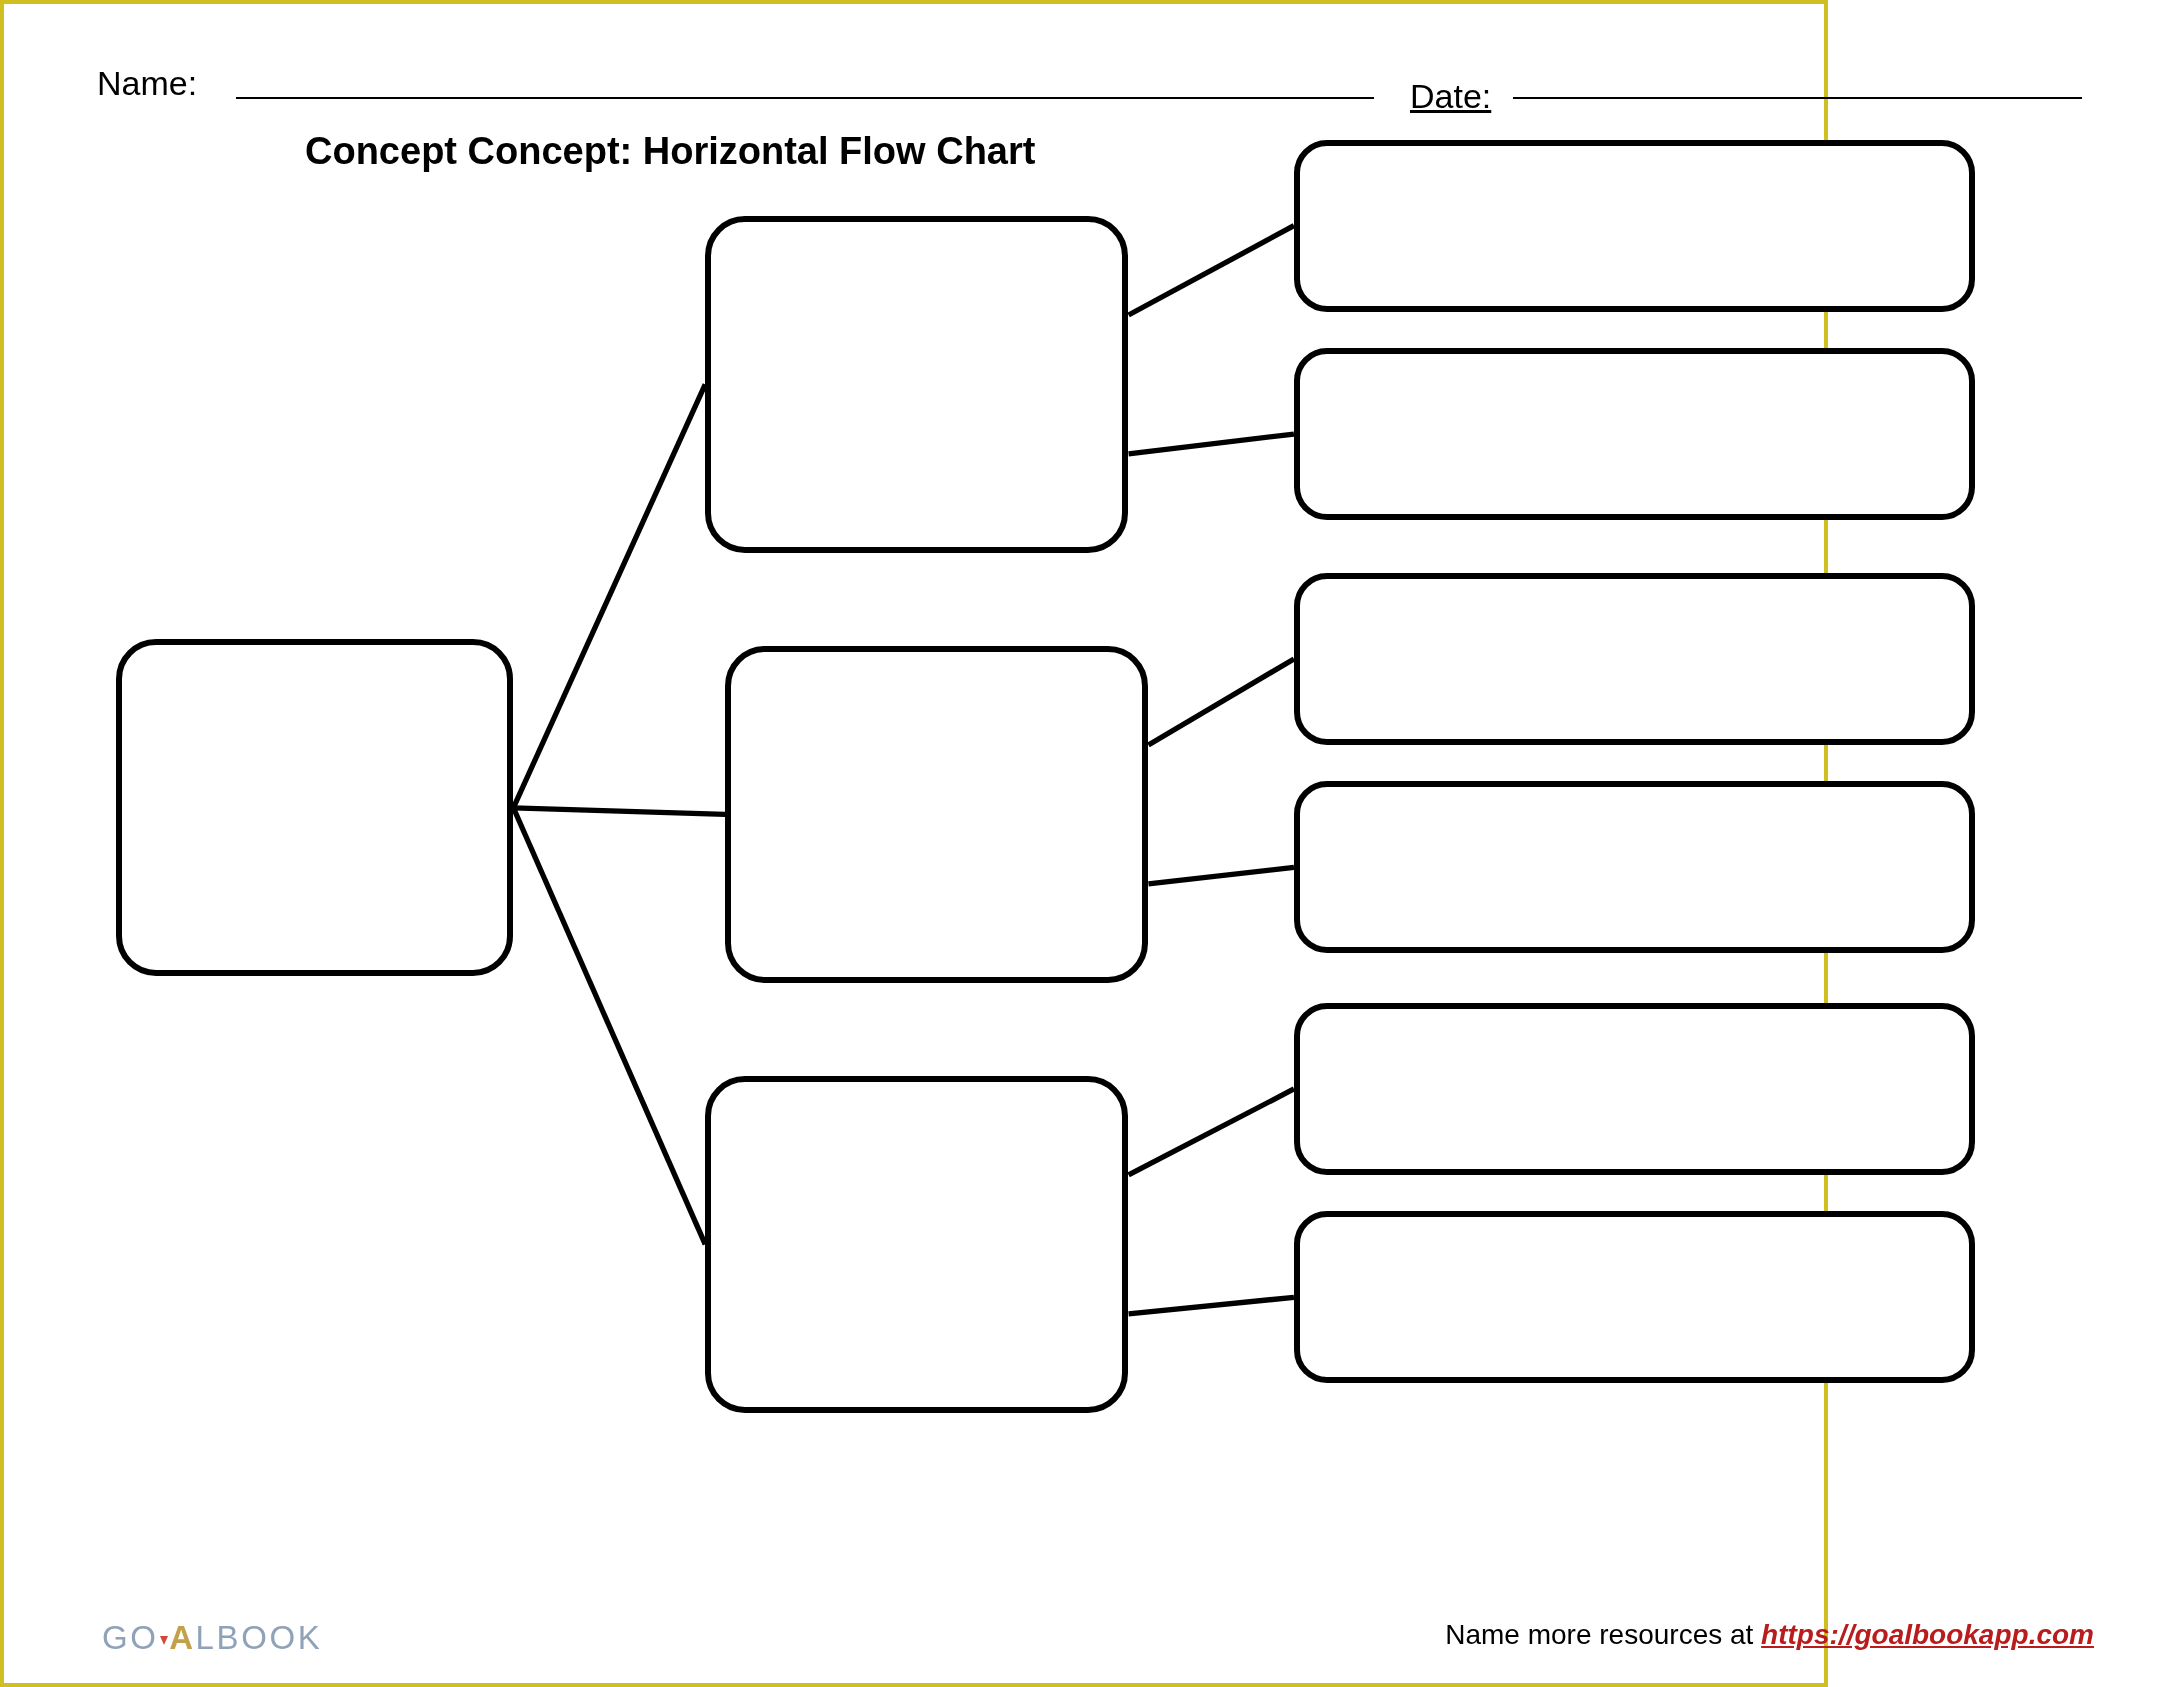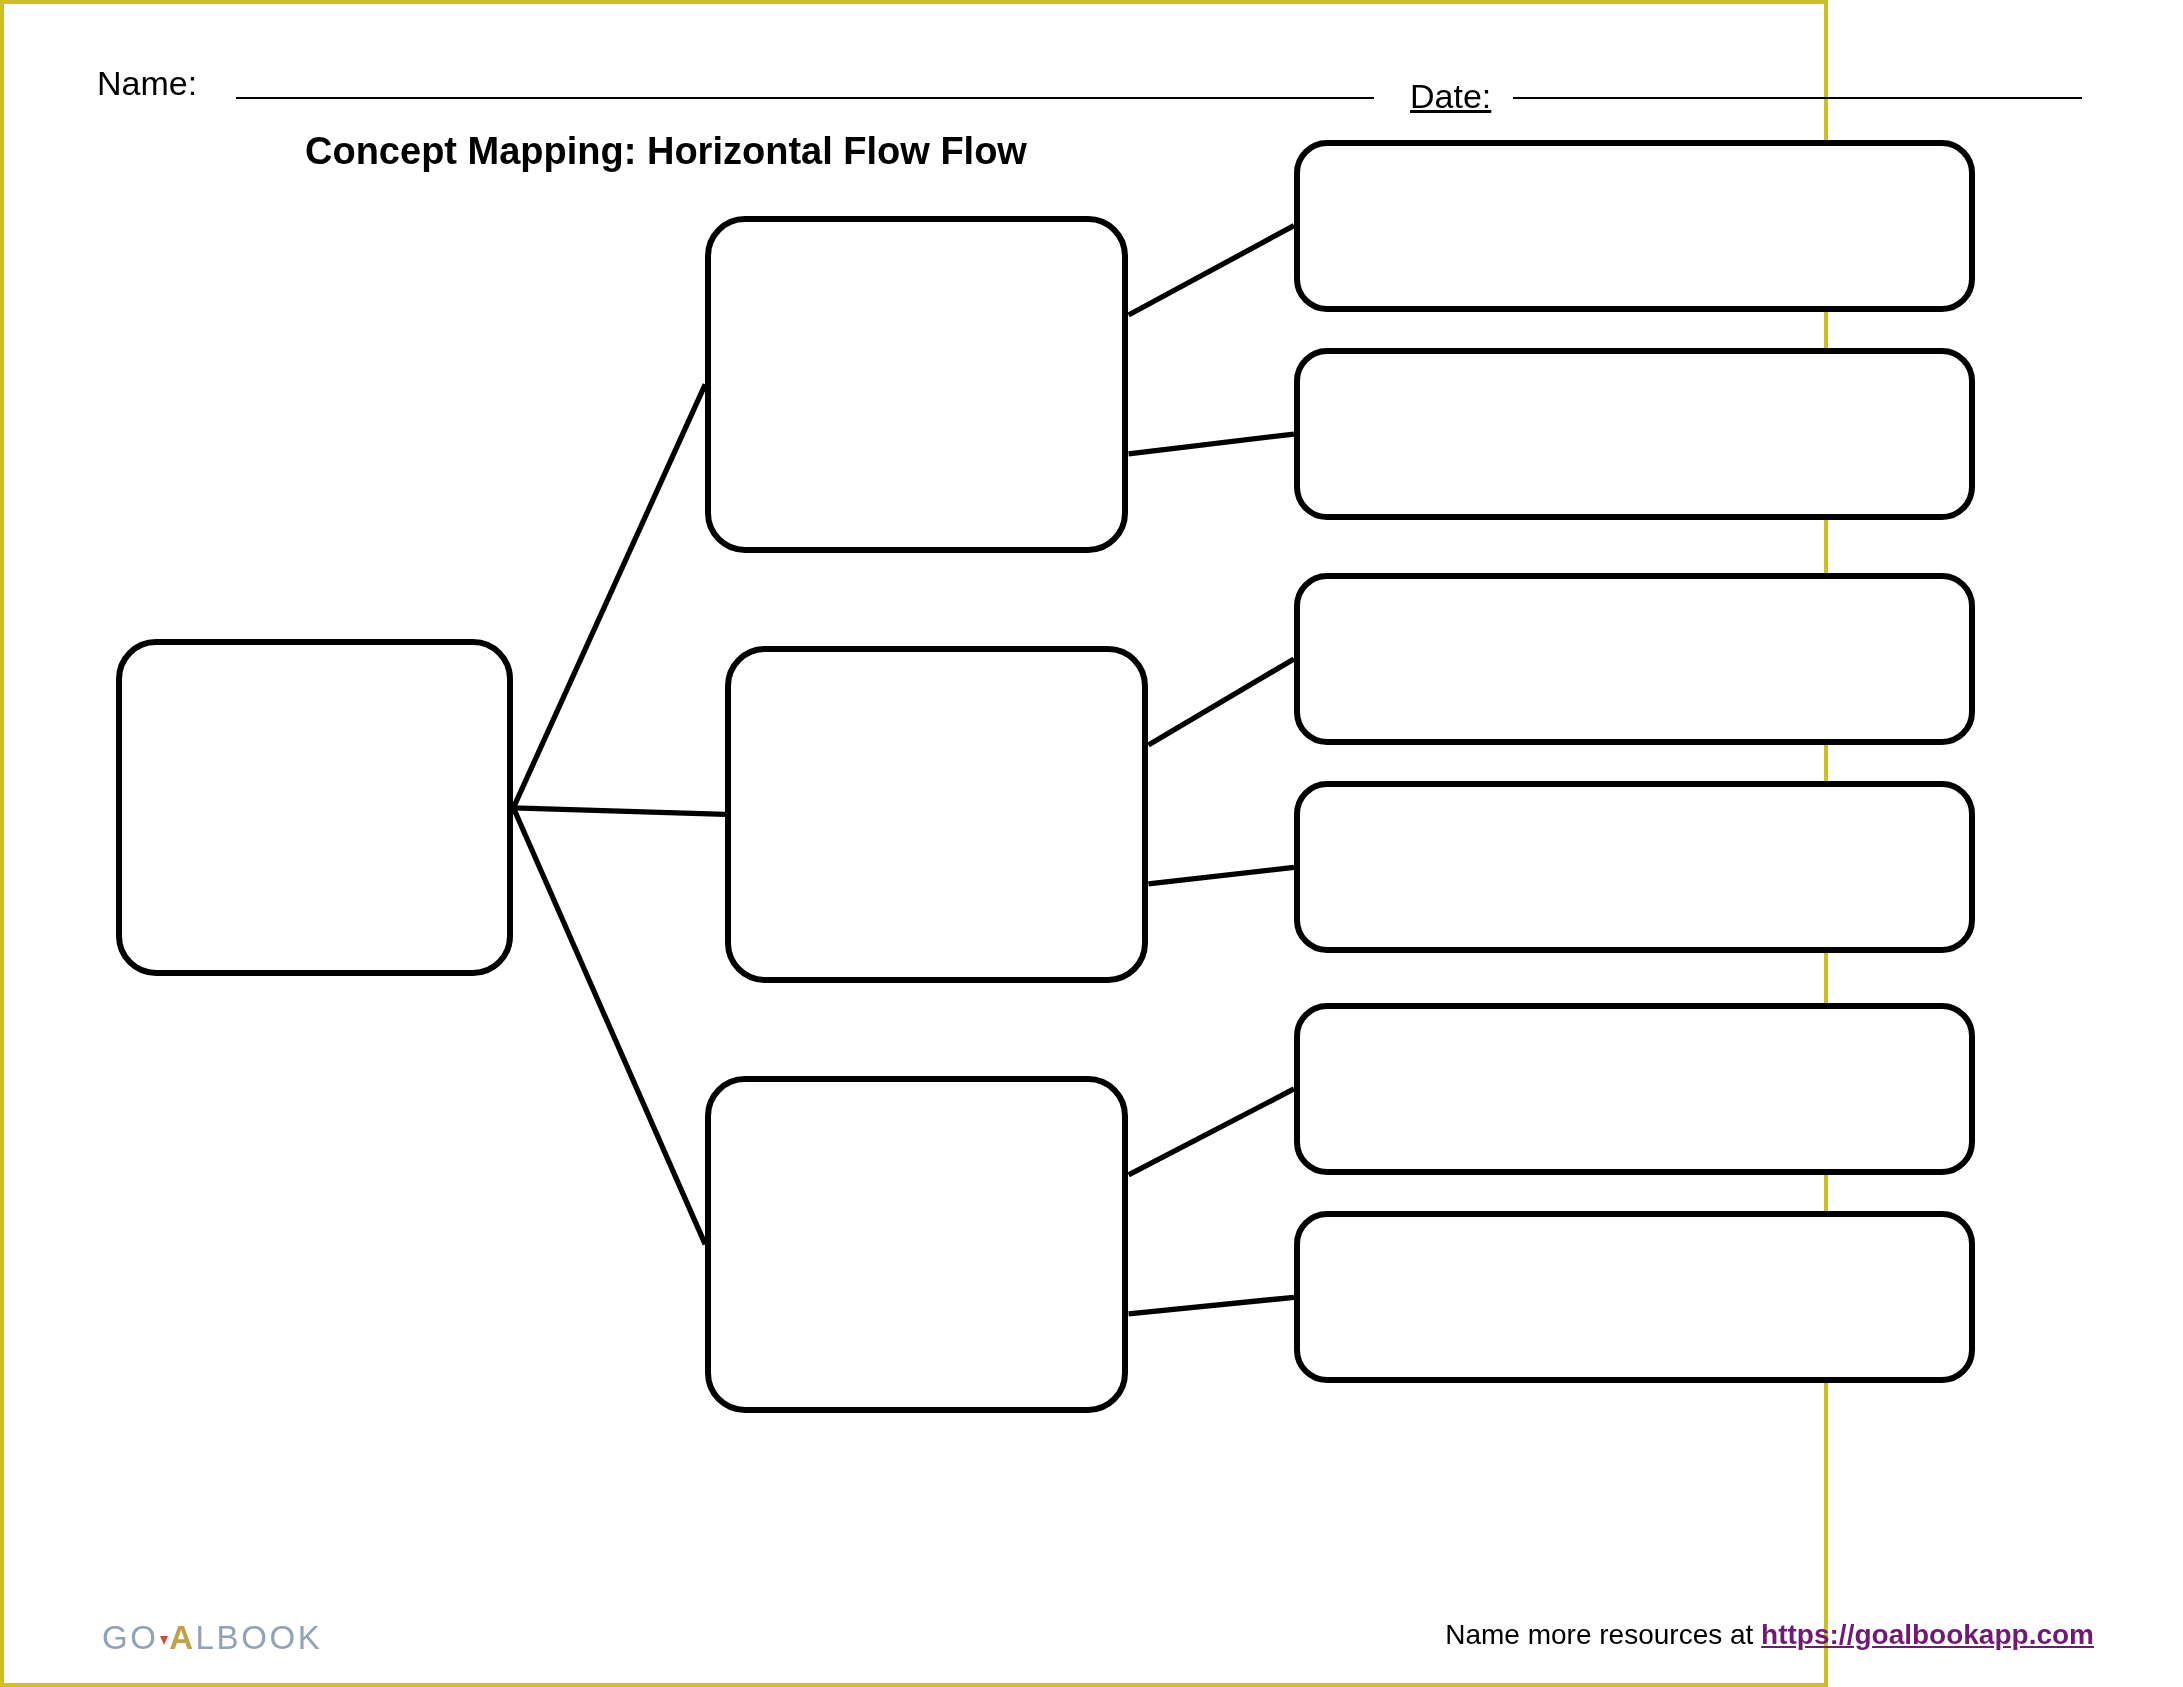--- a/index.html
+++ b/index.html
@@ -113,38 +113,39 @@
     margin: 0 1.3px;
   }
   .footer-text {
     position: absolute;
     right: 93px;
     bottom: 5.3px;
     font-size: 28px;
     color: #000;
   }
   .footer-text a {
-    color: #701a75;
+    color: #b91c1c;
     text-decoration: underline;
     font-weight: bold;
+    font-style: italic;
   }
 </style>
 </head>
 <body>
 
 <div class="page">
 
   <div class="header">
     <span class="name-label">Name:</span>
     <span class="name-line"></span>
     <span class="date-label">Date:</span>
     <span class="date-line"></span>
   </div>
 
-  <div class="title">Concept Mapping: Horizontal Flow Flow</div>
+  <div class="title">Concept Concept: Horizontal Flow Chart</div>
 
   <svg class="connectors" viewBox="0 0 3300 2550">
 
     <line x1="770" y1="1215" x2="1060" y2="575"></line>
     <line x1="770" y1="1215" x2="1090" y2="1225"></line>
     <line x1="770" y1="1215" x2="1060" y2="1875"></line>
 
     <line x1="1700" y1="470" x2="1950" y2="335"></line>
     <line x1="1700" y1="680" x2="1950" y2="650"></line>
 

